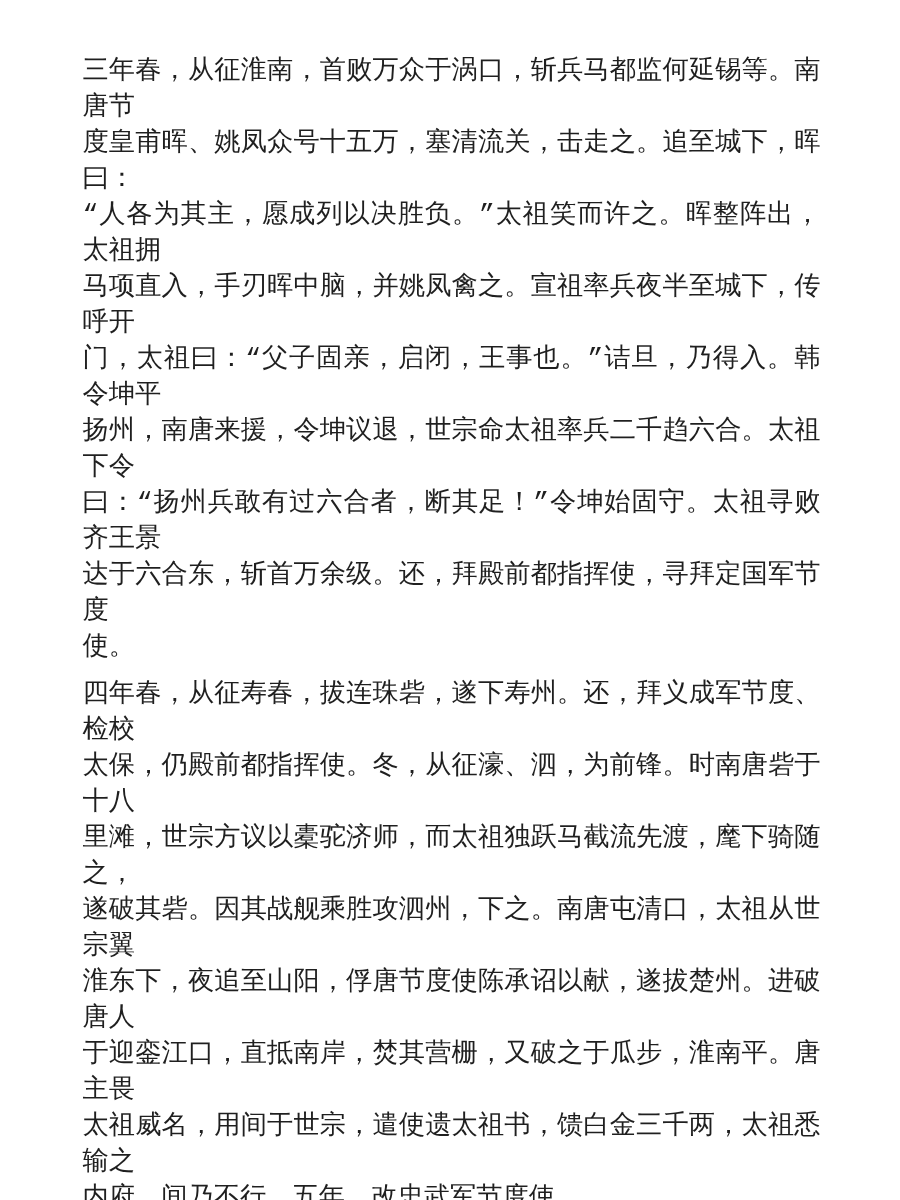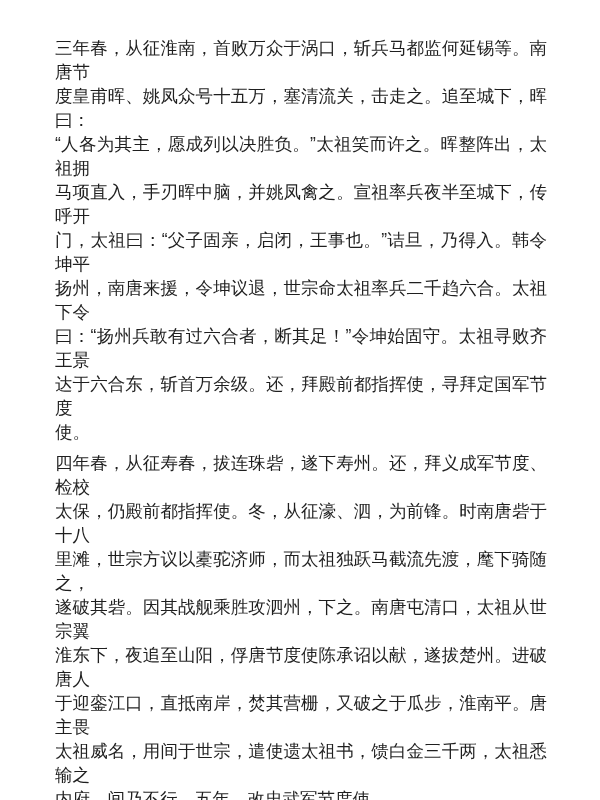--- a/index.html
+++ b/index.html
@@ -20,20 +20,21 @@
   }
   .text-body {
     font-size: 17.5px;
     line-height: 24px;
     text-align: justify;
   }
   .para {
     white-space: pre-line;
     margin: 0 0 7px 0;
     word-break: break-all;
+    font-family: Liberation Mono, monospace;
   }
 </style>
 </head>
 <body>
 
 <div class="page" style="background: rgb(255, 255, 255); color: rgb(31, 31, 31);">
   <div class="text-body">
       <div class="para">三年春，从征淮南，首败万众于涡口，斩兵马都监何延锡等。南唐节
 度皇甫晖、姚凤众号十五万，塞清流关，击走之。追至城下，晖曰：
 “人各为其主，愿成列以决胜负。”太祖笑而许之。晖整阵出，太祖拥

